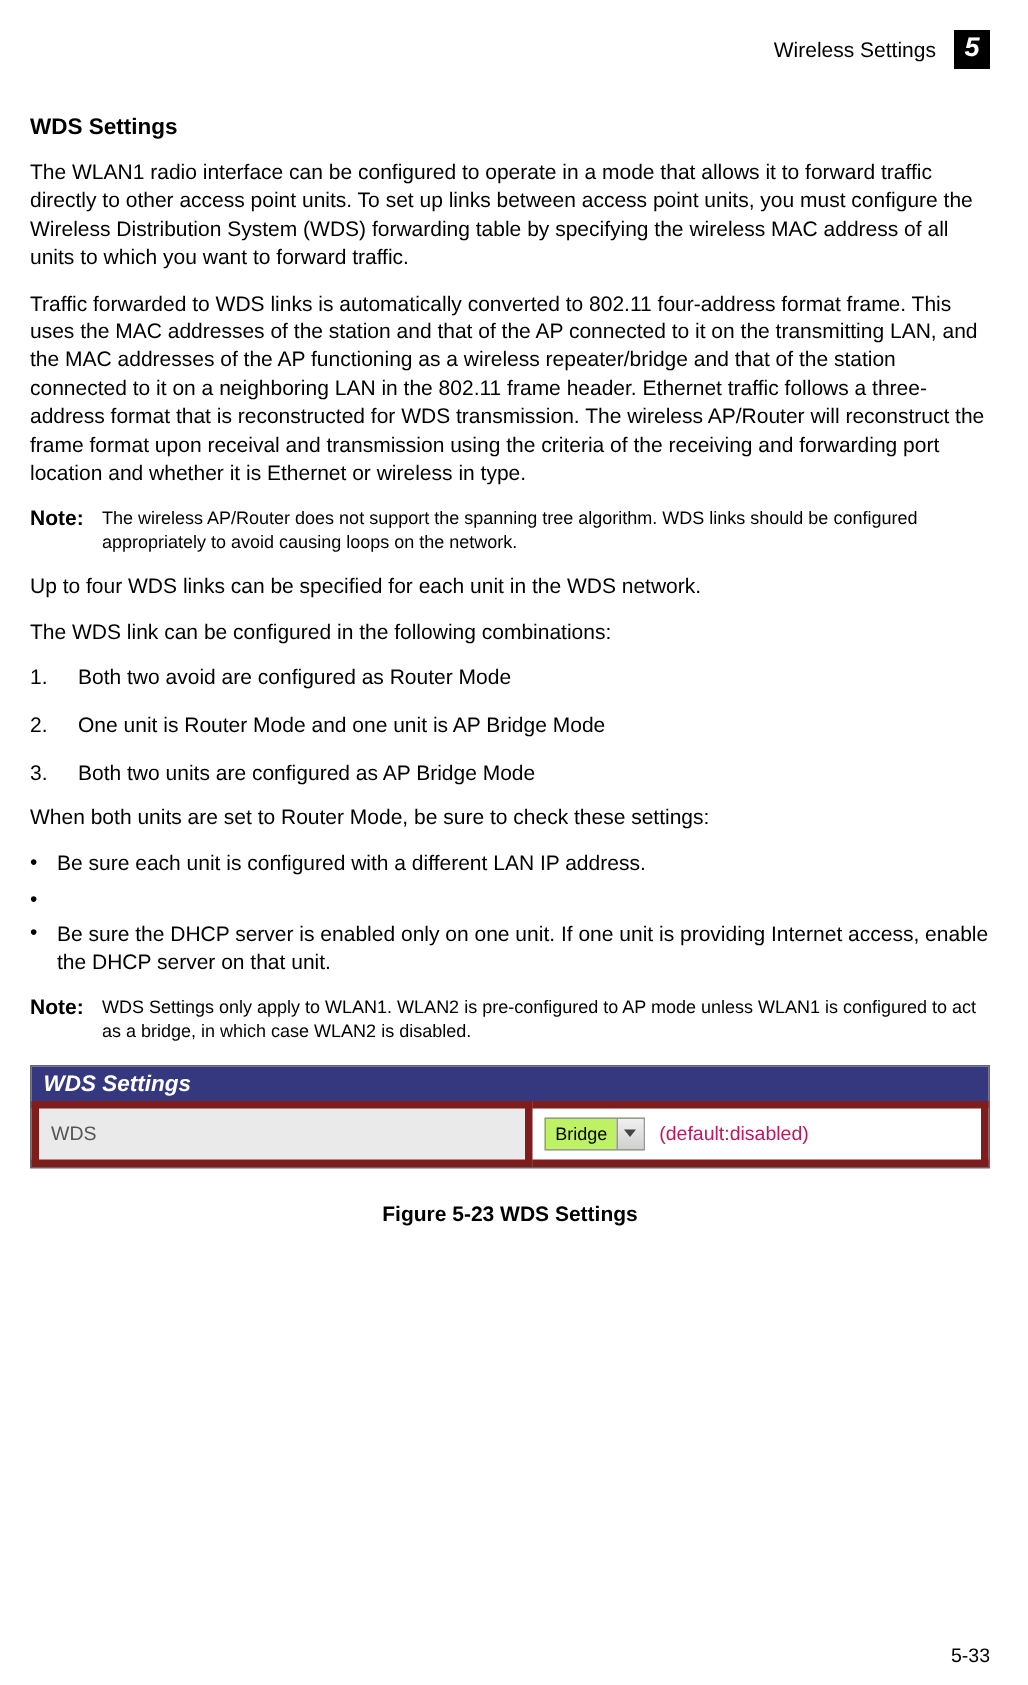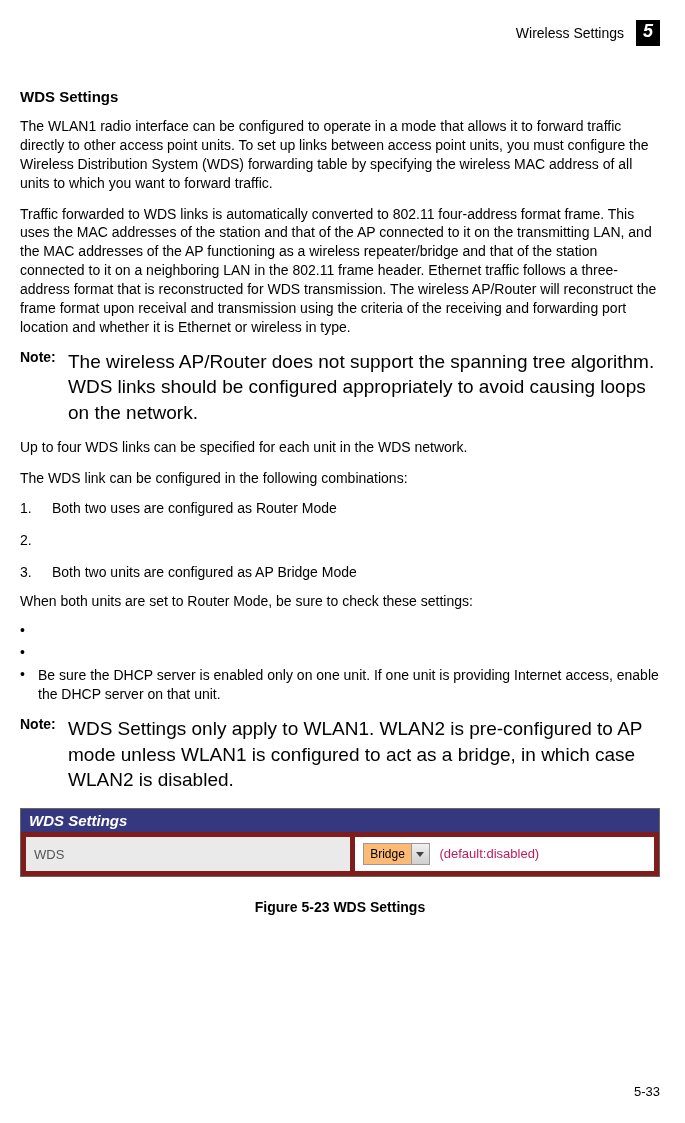--- a/index.html
+++ b/index.html
@@ -14,21 +14,21 @@
       width: 685px;
       height: 1123px;
       background: #fff;
       position: relative;
       padding: 20px 25px 20px 20px;
     }
     .header-row {
       display: flex;
       justify-content: flex-end;
       align-items: center;
-      margin-bottom: 42px;
+      margin-bottom: 30px;
     }
     .header-title {
       font-size: 14px;
       margin-right: 12px;
     }
     .section-tab {
       background: #000;
       color: #fff;
       font-style: italic;
       font-weight: bold;
@@ -49,21 +49,21 @@
     }
     .note-row {
       display: flex;
       margin-bottom: 12px;
     }
     .note-label {
       font-weight: bold;
       min-width: 48px;
     }
     .note-text {
-      font-size: 19px;
+      font-size: 12px;
       line-height: 1.35;
     }
     .num-list {
       margin-bottom: 12px;
     }
     .num-item {
       display: flex;
       margin-bottom: 16px;
     }
     .num-item:last-child { margin-bottom: 12px; }
@@ -106,21 +106,21 @@
       vertical-align: middle;
     }
     .figure-table td.value-cell {
       background: #fff;
       padding: 6px 8px;
     }
     .fake-select {
       display: inline-flex;
       align-items: center;
       border: 1px solid #999;
-      background: #fdba74;
+      background: #bef264;
       height: 22px;
       font-size: 12px;
       color: #000;
     }
     .fake-select-text {
       padding: 0 6px;
     }
     .fake-select-btn {
       border-left: 1px solid #999;
       width: 18px;
@@ -157,21 +157,21 @@
       width: 180px;
     }
     .figure-caption {
       text-align: center;
       font-weight: bold;
       font-size: 14px;
       margin-top: 22px;
     }
     .page-footer {
       position: absolute;
-      bottom: 24px;
+      bottom: 12px;
       right: 25px;
       font-size: 13px;
     }
   </style>
 </head>
 <body>
 
 <div class="header-row">
   <span class="header-title">Wireless Settings</span>
   <span class="section-tab">5</span>
@@ -186,35 +186,37 @@
   <div class="note-label">Note:</div>
   <div class="note-text">The wireless AP/Router does not support the spanning tree algorithm. WDS links should be configured appropriately to avoid causing loops on the network.</div>
 </div>
 
 <div class="para">Up to four WDS links can be specified for each unit in the WDS network.</div>
 <div class="para">The WDS link can be configured in the following combinations:</div>
 
 <div class="num-list">
   <div class="num-item">
     <div class="num-label">1.</div>
-    <div>Both two uses are configured as Router Mode</div>
+    <div>Both two avoid are configured as Router Mode</div>
   </div>
   <div class="num-item">
     <div class="num-label">2.</div>
+    <div>One unit is Router Mode and one unit is AP Bridge Mode</div>
   </div>
   <div class="num-item">
     <div class="num-label">3.</div>
     <div>Both two units are configured as AP Bridge Mode</div>
   </div>
 </div>
 
 <div class="para">When both units are set to Router Mode, be sure to check these settings:</div>
 
 <div class="bullet-row">
   <div class="bullet-dot">•</div>
+  <div class="bullet-text">Be sure each unit is configured with a different LAN IP address.</div>
 </div>
 <div class="bullet-row">
   <div class="bullet-dot">•</div>
 </div>
 <div class="bullet-row" style="margin-bottom:12px;">
   <div class="bullet-dot">•</div>
   <div class="bullet-text">Be sure the DHCP server is enabled only on one unit. If one unit is providing Internet access, enable the DHCP server on that unit.</div>
 </div>
 
 <div class="note-row">

